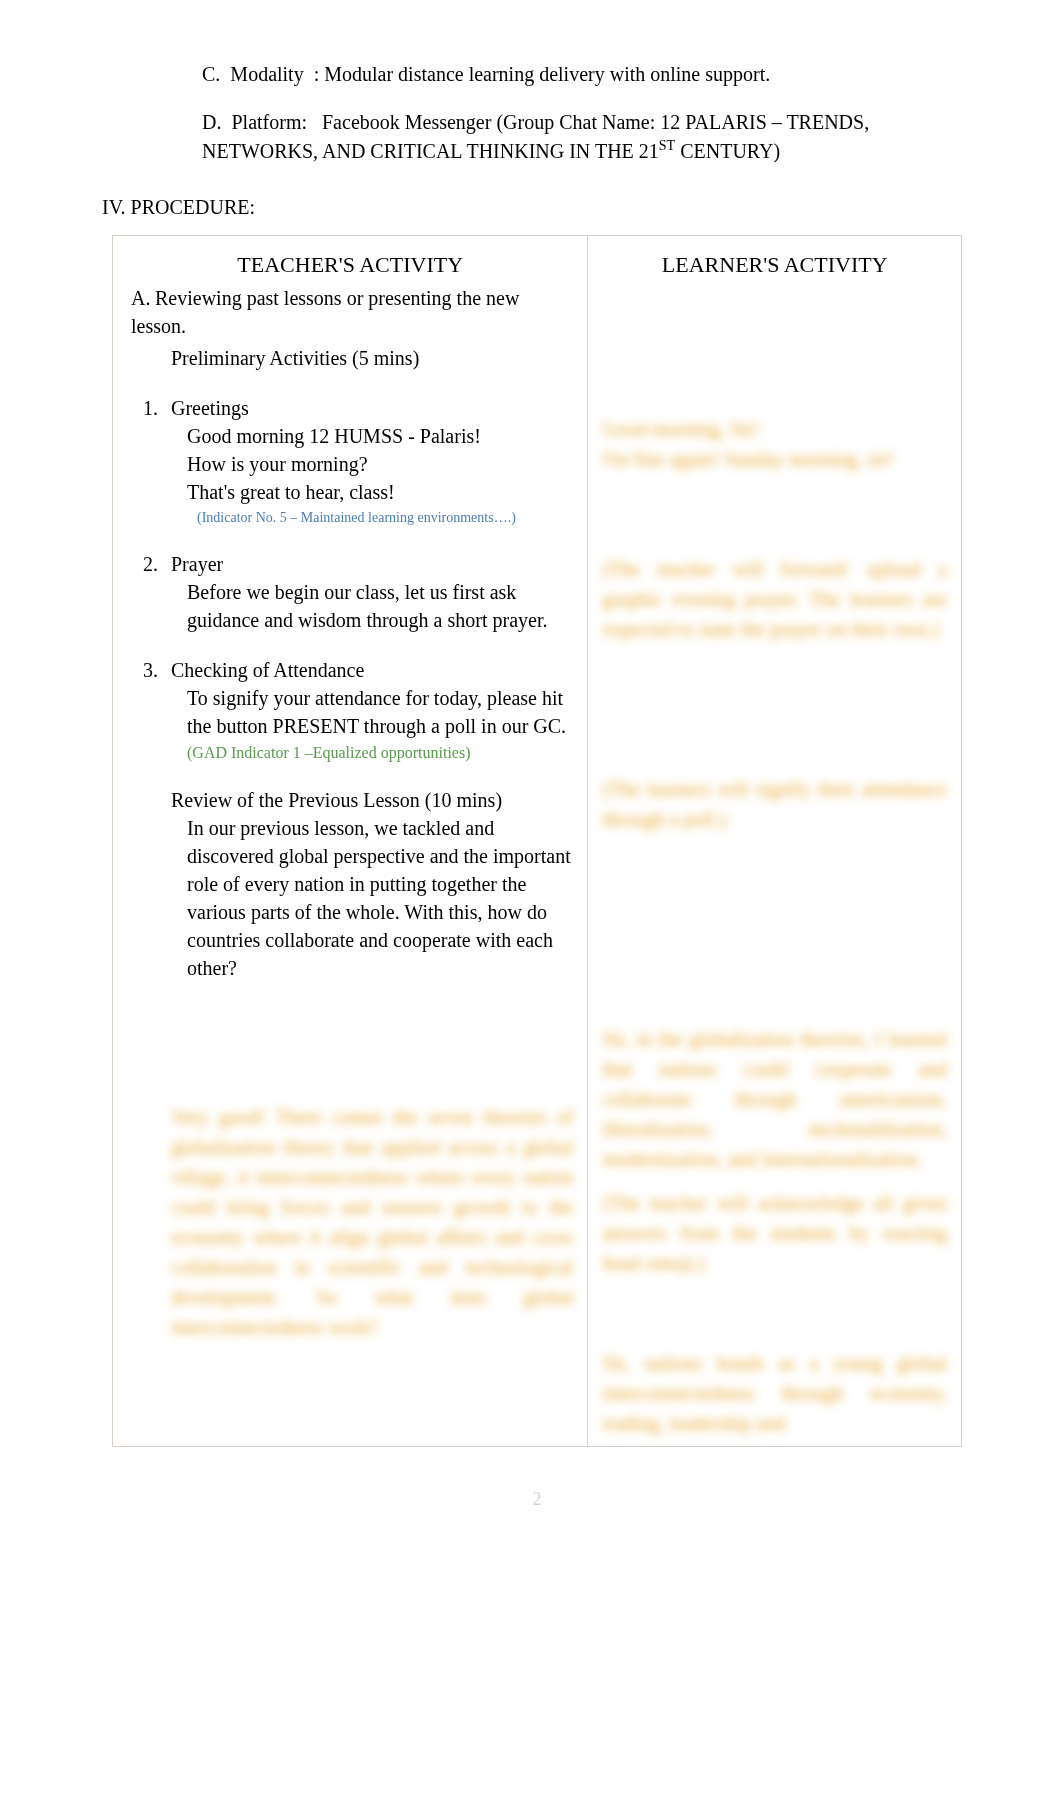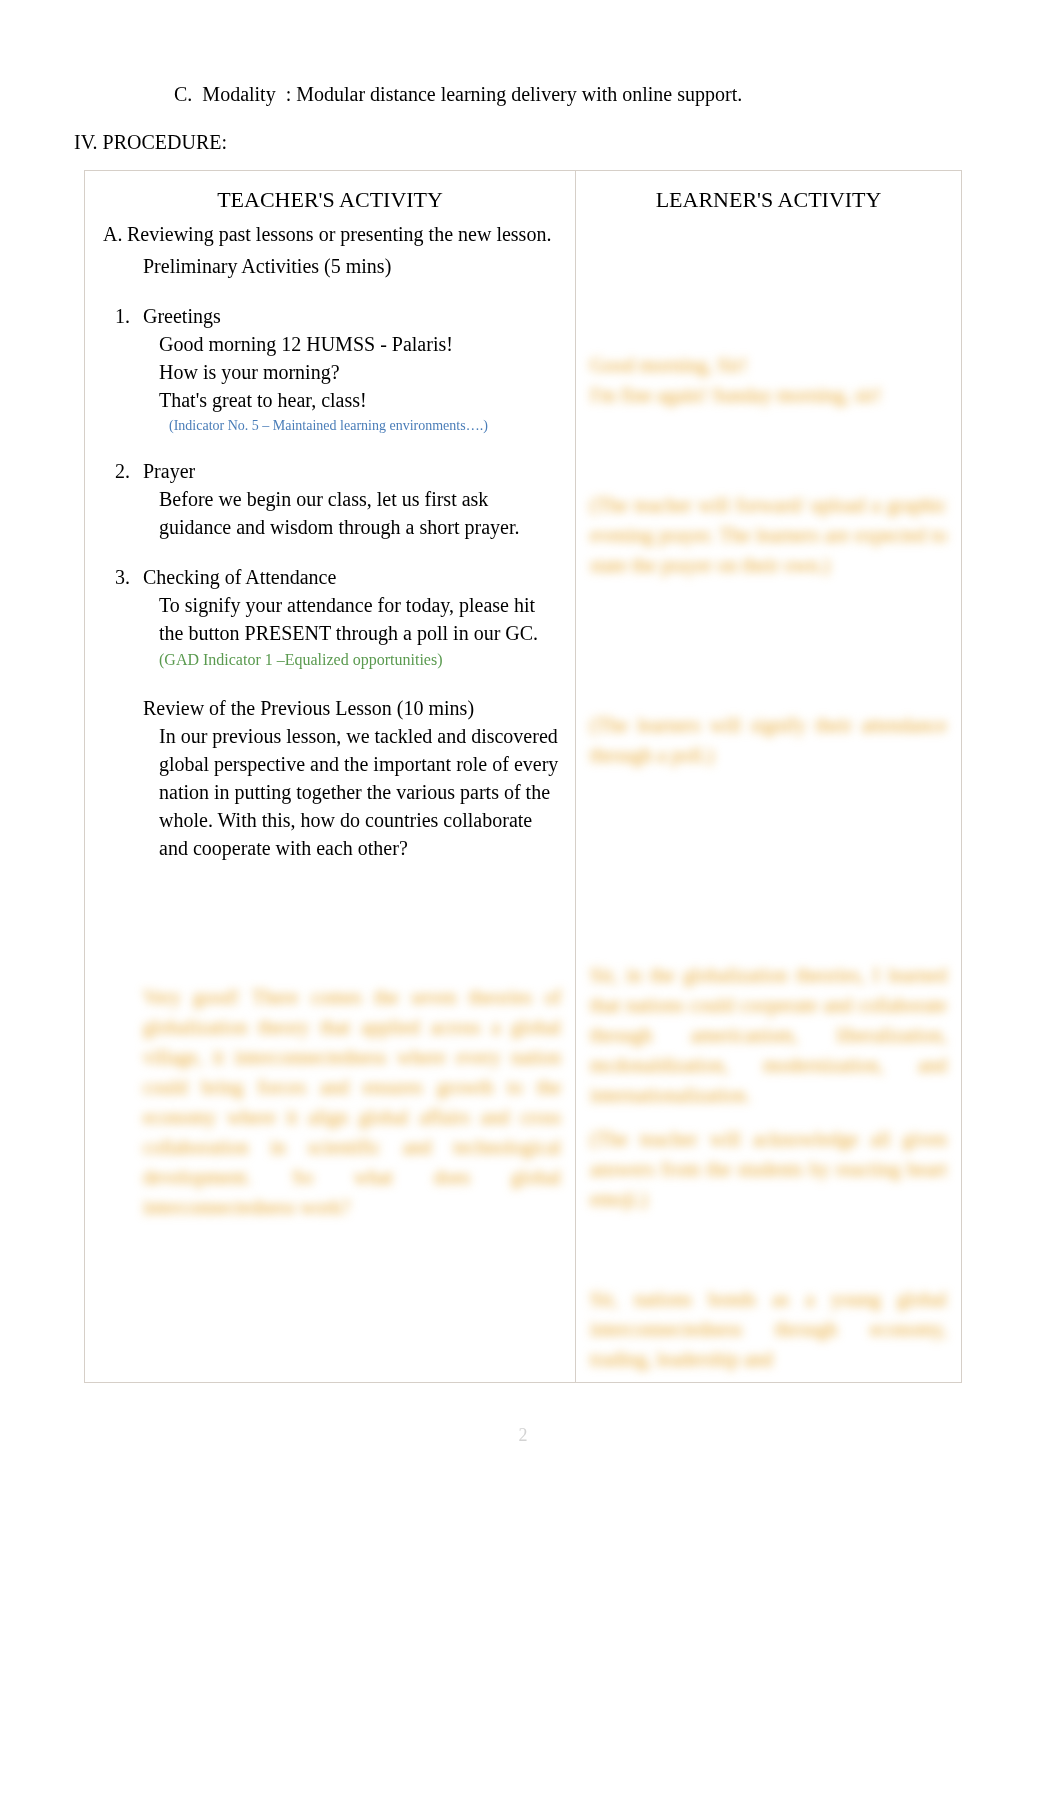--- a/index.html
+++ b/index.html
@@ -7,22 +7,21 @@
       font-family: "Times New Roman", Times, serif;
       background: #ffffff;
       width: 1062px;
       height: 1812px;
       padding: 0;
       color: #000;
       font-size: 20px;
       line-height: 1.4;
     }
     .page {
-      padding: 60px 100px 40px 84px;
-      margin-top: 20px;
+      padding: 60px 100px 40px 112px;
     }
     .outline-c {
       margin-left: 90px;
       margin-bottom: 20px;
     }
     .outline-d {
       margin-left: 90px;
       margin-bottom: 28px;
     }
     .sup {
@@ -128,20 +127,23 @@
   </style>
 </head>
 <body>
 
 <div class="page">
 
   <div class="outline-c">
     <span>C.</span>&nbsp;&nbsp;<span>Modality</span>&nbsp;&nbsp;<span>: Modular distance learning delivery with online support.</span>
   </div>
 
+  <div class="outline-d">
+    <span>D.</span>&nbsp;&nbsp;<span>Platform:</span>&nbsp;&nbsp;&nbsp;<span>Facebook Messenger (Group Chat Name: 12 PALARIS – TRENDS, NETWORKS, AND CRITICAL THINKING IN THE 21</span><span class="sup">ST</span><span> CENTURY)</span>
+  </div>
 
   <div class="section-heading">IV. PROCEDURE:</div>
 
   <table class="lesson-table">
     <tbody>
         <tr>
       <td class="col-teacher">
         <div class="col-header">TEACHER'S ACTIVITY</div>
 
         <div class="list-a">

